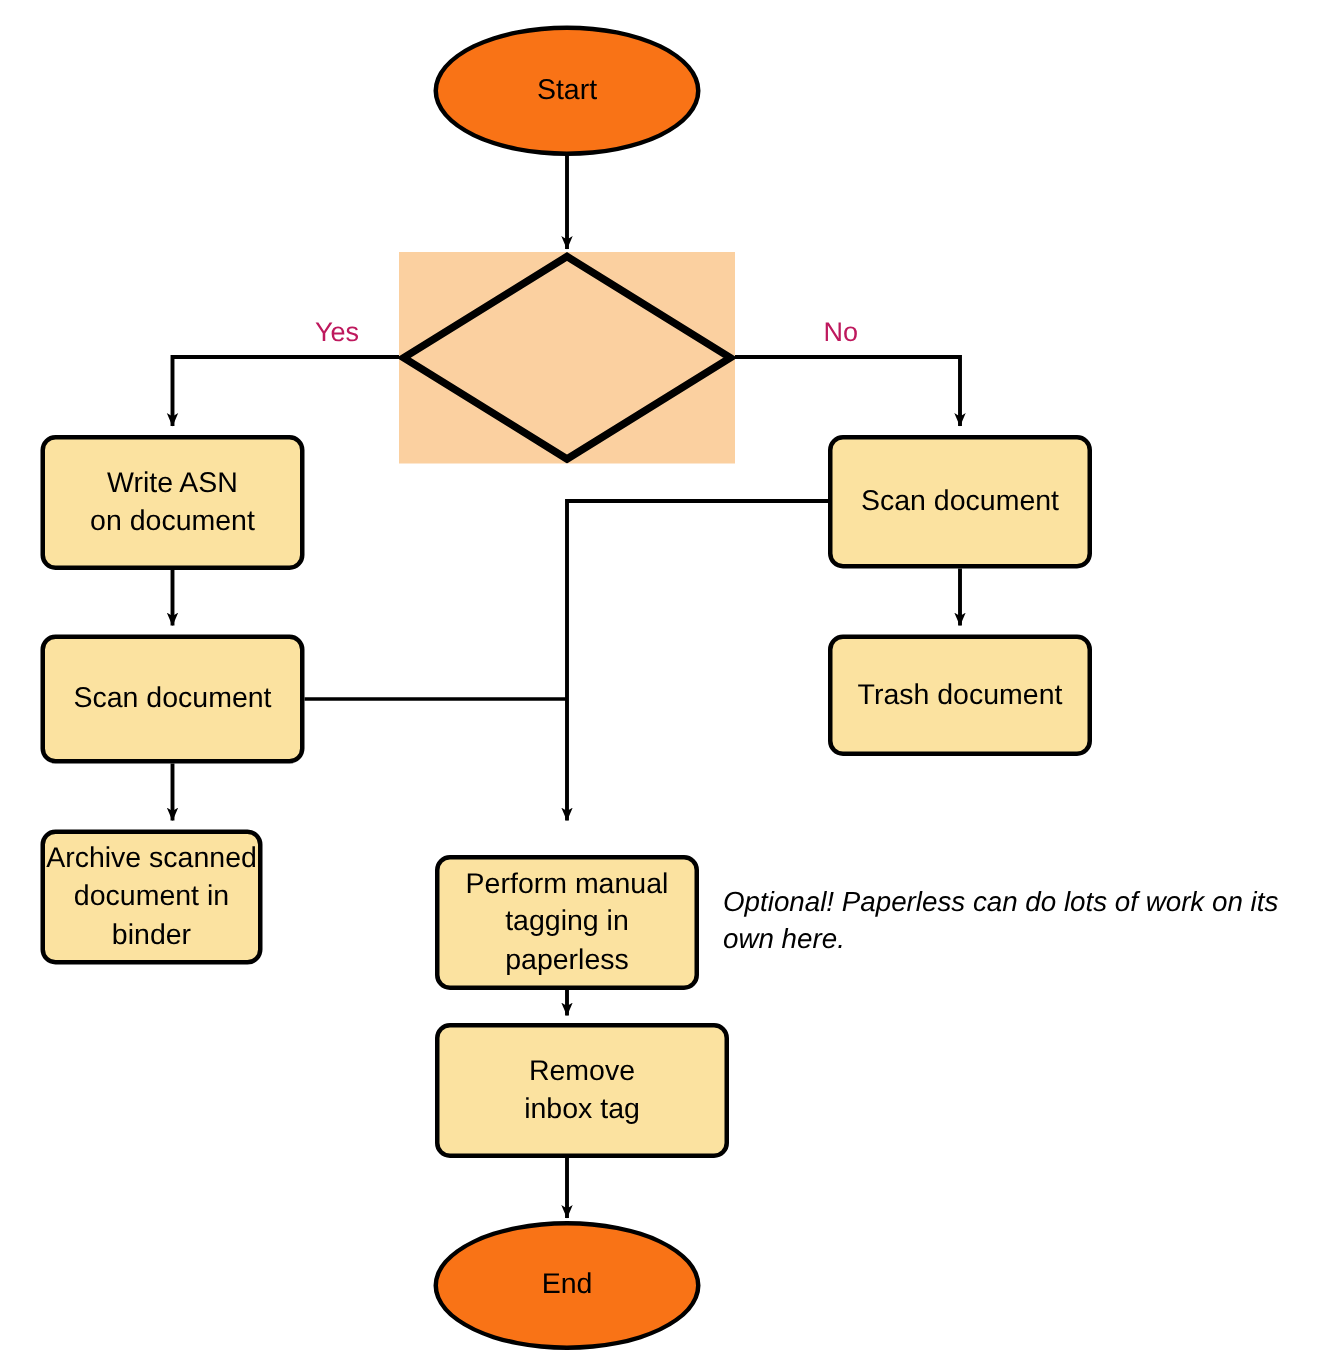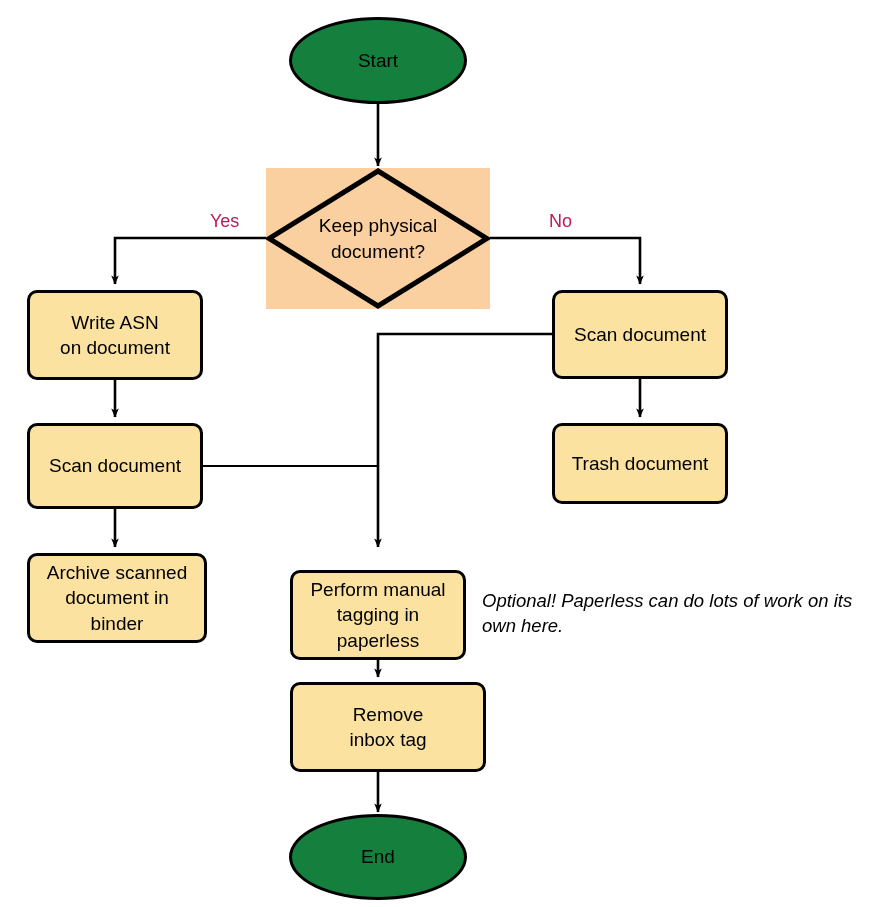--- a/index.html
+++ b/index.html
@@ -36,21 +36,21 @@
     line-height: 1.32;
     z-index: 3;
     white-space: pre-line;
   }
   .node-process {
     background: #fbe2a0;
     border: 3px solid #000000;
     border-radius: 10px;
   }
   .node-terminal {
-    background: #15803d;
+    background: #f97316;
     border: 3.5px solid #000000;
     border-radius: 50%;
     text-align: center;
   }
   .node-decision {
     background: #fbd0a0;
     border: 0;
   }
   .decision-shape {
     position: absolute;
@@ -116,37 +116,35 @@
   </svg>
 
   <div class="node node-terminal" style="left:289px; top:17px; width:178px; height:87px;">
     <span>Start</span>
   </div>
 
   <div class="node node-decision" style="left:266px; top:168px; width:224px; height:141px;">
     <svg class="decision-shape" viewBox="0 0 224 141" preserveAspectRatio="none" xmlns="http://www.w3.org/2000/svg">
       <polygon points="112,3 221,70.5 112,138 3,70.5" fill="#fbd0a0" stroke="#000000" stroke-width="5"></polygon>
     </svg>
-    <span class="decision-label">Keep physical
-document?</span>
   </div>
 
   <div class="edge-label" style="left:210px; top:211px;">Yes</div>
   <div class="edge-label" style="left:509px; top:211px;margin-left:40px;">No</div>
 
   <div class="node node-process" style="left:27px; top:290px; width:176px; height:90px;">
     <span>Write ASN
 on document</span>
   </div>
 
   <div class="node node-process" style="left:27px; top:423px; width:176px; height:86px;">
     <span>Scan document</span>
   </div>
 
-  <div class="node node-process" style="left:27px; top:553px; width:180px; height:90px;">
+  <div class="node node-process" style="left:27px; top:553px; width:148px; height:90px;">
     <span>Archive scanned
 document in
 binder</span>
   </div>
 
   <div class="node node-process" style="left:552px; top:290px; width:176px; height:89px;">
     <span>Scan document</span>
   </div>
 
   <div class="node node-process" style="left:552px; top:423px; width:176px; height:81px;">

